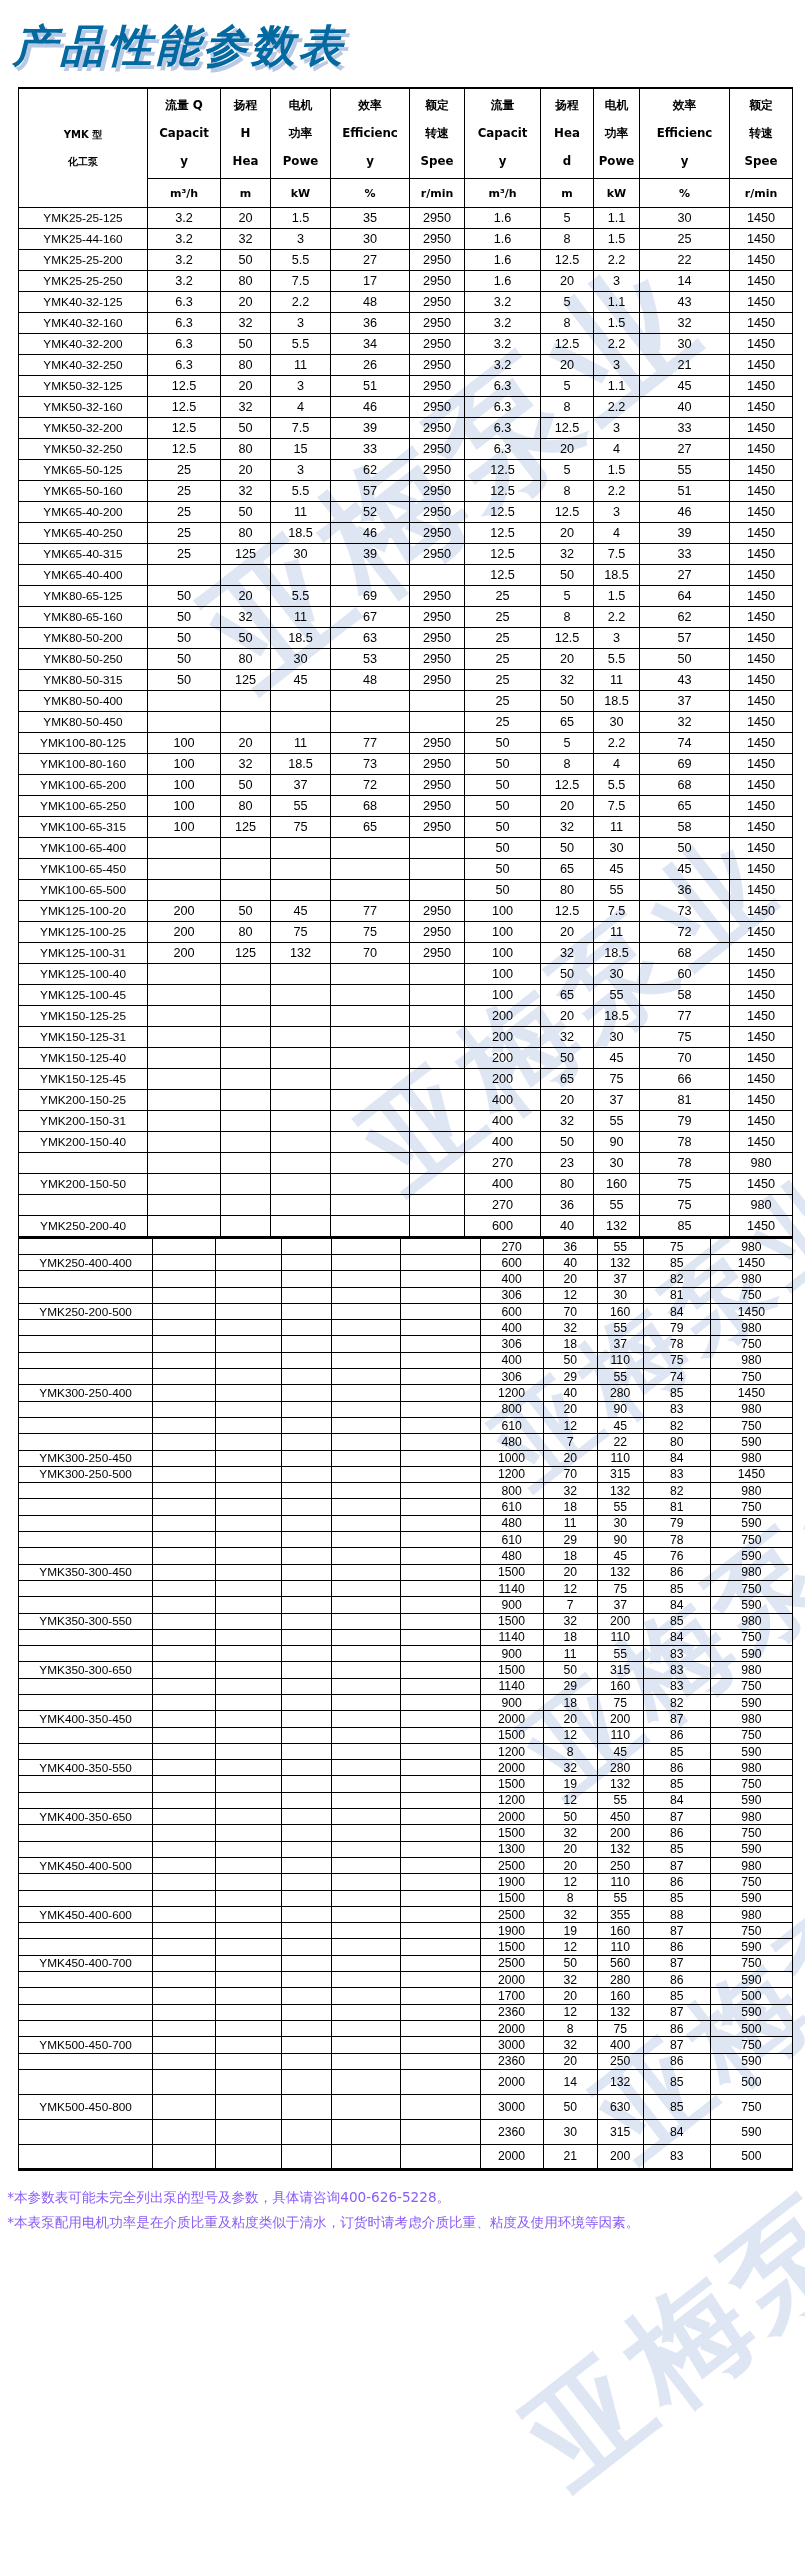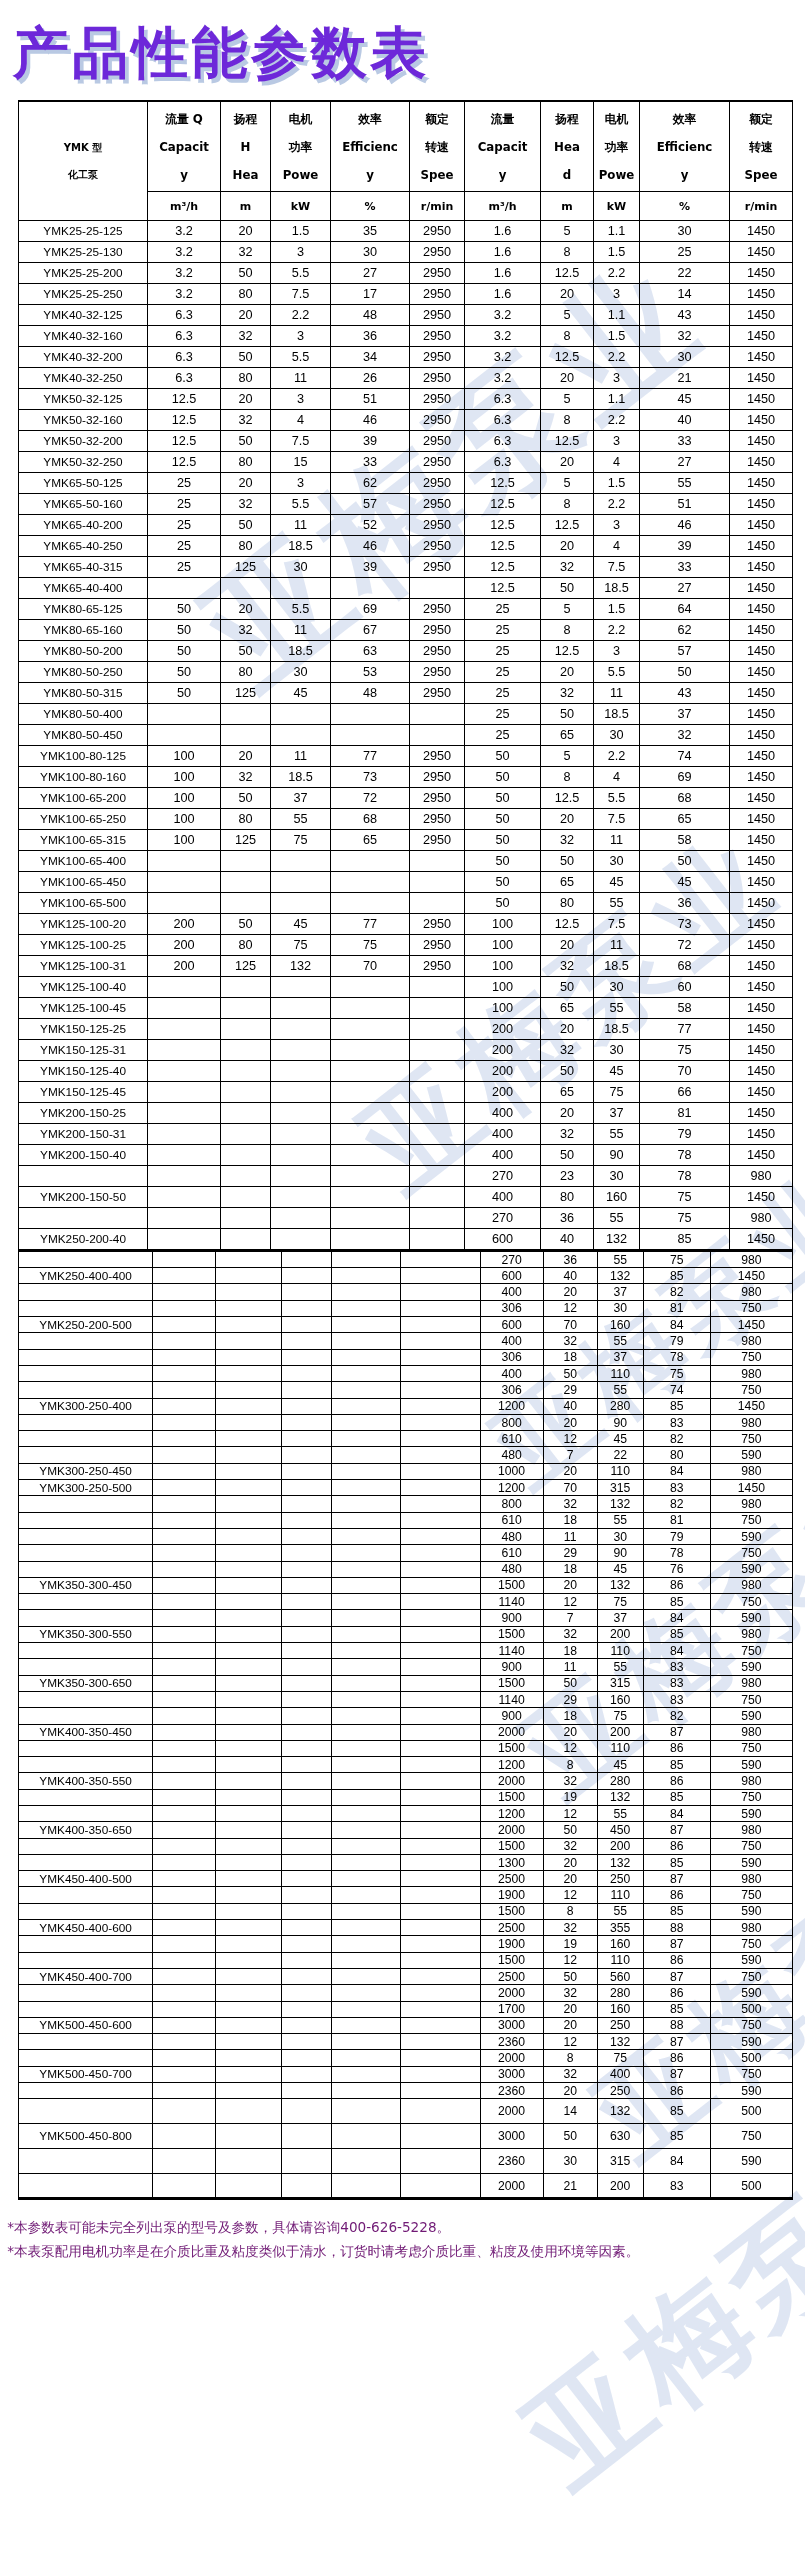--- a/index.html
+++ b/index.html
@@ -4,23 +4,23 @@
 <style>
   html,body { margin:0; padding:0; }
   body {
     width:806px; height:2576px; background:#ffffff; position:relative; overflow:hidden;
     font-family:"Liberation Sans", sans-serif; color:#000;
   }
   .page { position:relative; width:806px; height:2576px; }
 
   
   h1.title {
-    margin:22px 0 16.3px 12.7px; font-size:56px; font-weight:bold; letter-spacing:3.6px;
-    color:#6d28d9; text-shadow:3.6px 3.6px 0 #b9c9e3;
-    font-family:"DejaVu Sans", sans-serif; line-height:1.1;
+    margin:22px 0 16.3px 12.7px; font-size:44px; font-weight:bold; letter-spacing:3.6px;
+    color:#0369a1; text-shadow:3.6px 3.6px 0 #b9c9e3;
+    font-family:"DejaVu Sans", sans-serif; line-height:1.1;font-style:italic;
   }
 
   
   .wm {
     position:absolute; z-index:0; white-space:nowrap; font-weight:bold;
     font-family:"DejaVu Sans", sans-serif;
     color:rgba(183,200,229,0.45); transform:rotate(-38deg); letter-spacing:9px;
     pointer-events:none;
   }
   .wm1 { left:163px; top:362px;  font-size:136px; }
@@ -52,21 +52,21 @@
   .t1 td { font-size:12.7px; }
   .t2 tbody tr { height:16.3px; }
   .t2 tbody tr.tall { height:25px; }
   .t2 td { font-size:12.2px; }
   .t2 { border-top:2.7px solid #000; border-bottom:3.6px solid #000; }
   td.model { font-size:11.8px; }
 
   
   .notes { margin:14.5px 0 0 7.2px; position:relative; z-index:1; }
   .notes p {
-    margin:0; font-size:13.6px; line-height:24.4px; color:#701a75;
+    margin:0; font-size:13.6px; line-height:24.4px; color:#8b5cf6;
     font-family:"DejaVu Sans", sans-serif;
   }
 </style>
 </head>
 <body>
 
 <div class="page">
 
   <h1 class="title">产品性能参数表</h1>
 
@@ -169,21 +169,21 @@
           <td>1.5</td>
           <td>35</td>
           <td>2950</td>
           <td>1.6</td>
           <td>5</td>
           <td>1.1</td>
           <td>30</td>
           <td>1450</td>
         </tr>
         <tr>
-          <td class="model">YMK25-25-130</td>
+          <td class="model">YMK25-44-160</td>
           <td>3.2</td>
           <td>32</td>
           <td>3</td>
           <td>30</td>
           <td>2950</td>
           <td>1.6</td>
           <td>8</td>
           <td>1.5</td>
           <td>25</td>
           <td>1450</td>
@@ -1422,33 +1422,20 @@
           <td></td>
           <td></td>
           <td></td>
           <td>1700</td>
           <td>20</td>
           <td>160</td>
           <td>85</td>
           <td>500</td>
         </tr>
         <tr>
-          <td class="model">YMK500-450-600</td>
-          <td></td>
-          <td></td>
-          <td></td>
-          <td></td>
-          <td></td>
-          <td>3000</td>
-          <td>20</td>
-          <td>250</td>
-          <td>88</td>
-          <td>750</td>
-        </tr>
-        <tr>
           <td class="model"></td>
           <td></td>
           <td></td>
           <td></td>
           <td></td>
           <td></td>
           <td>2360</td>
           <td>12</td>
           <td>132</td>
           <td>87</td>

